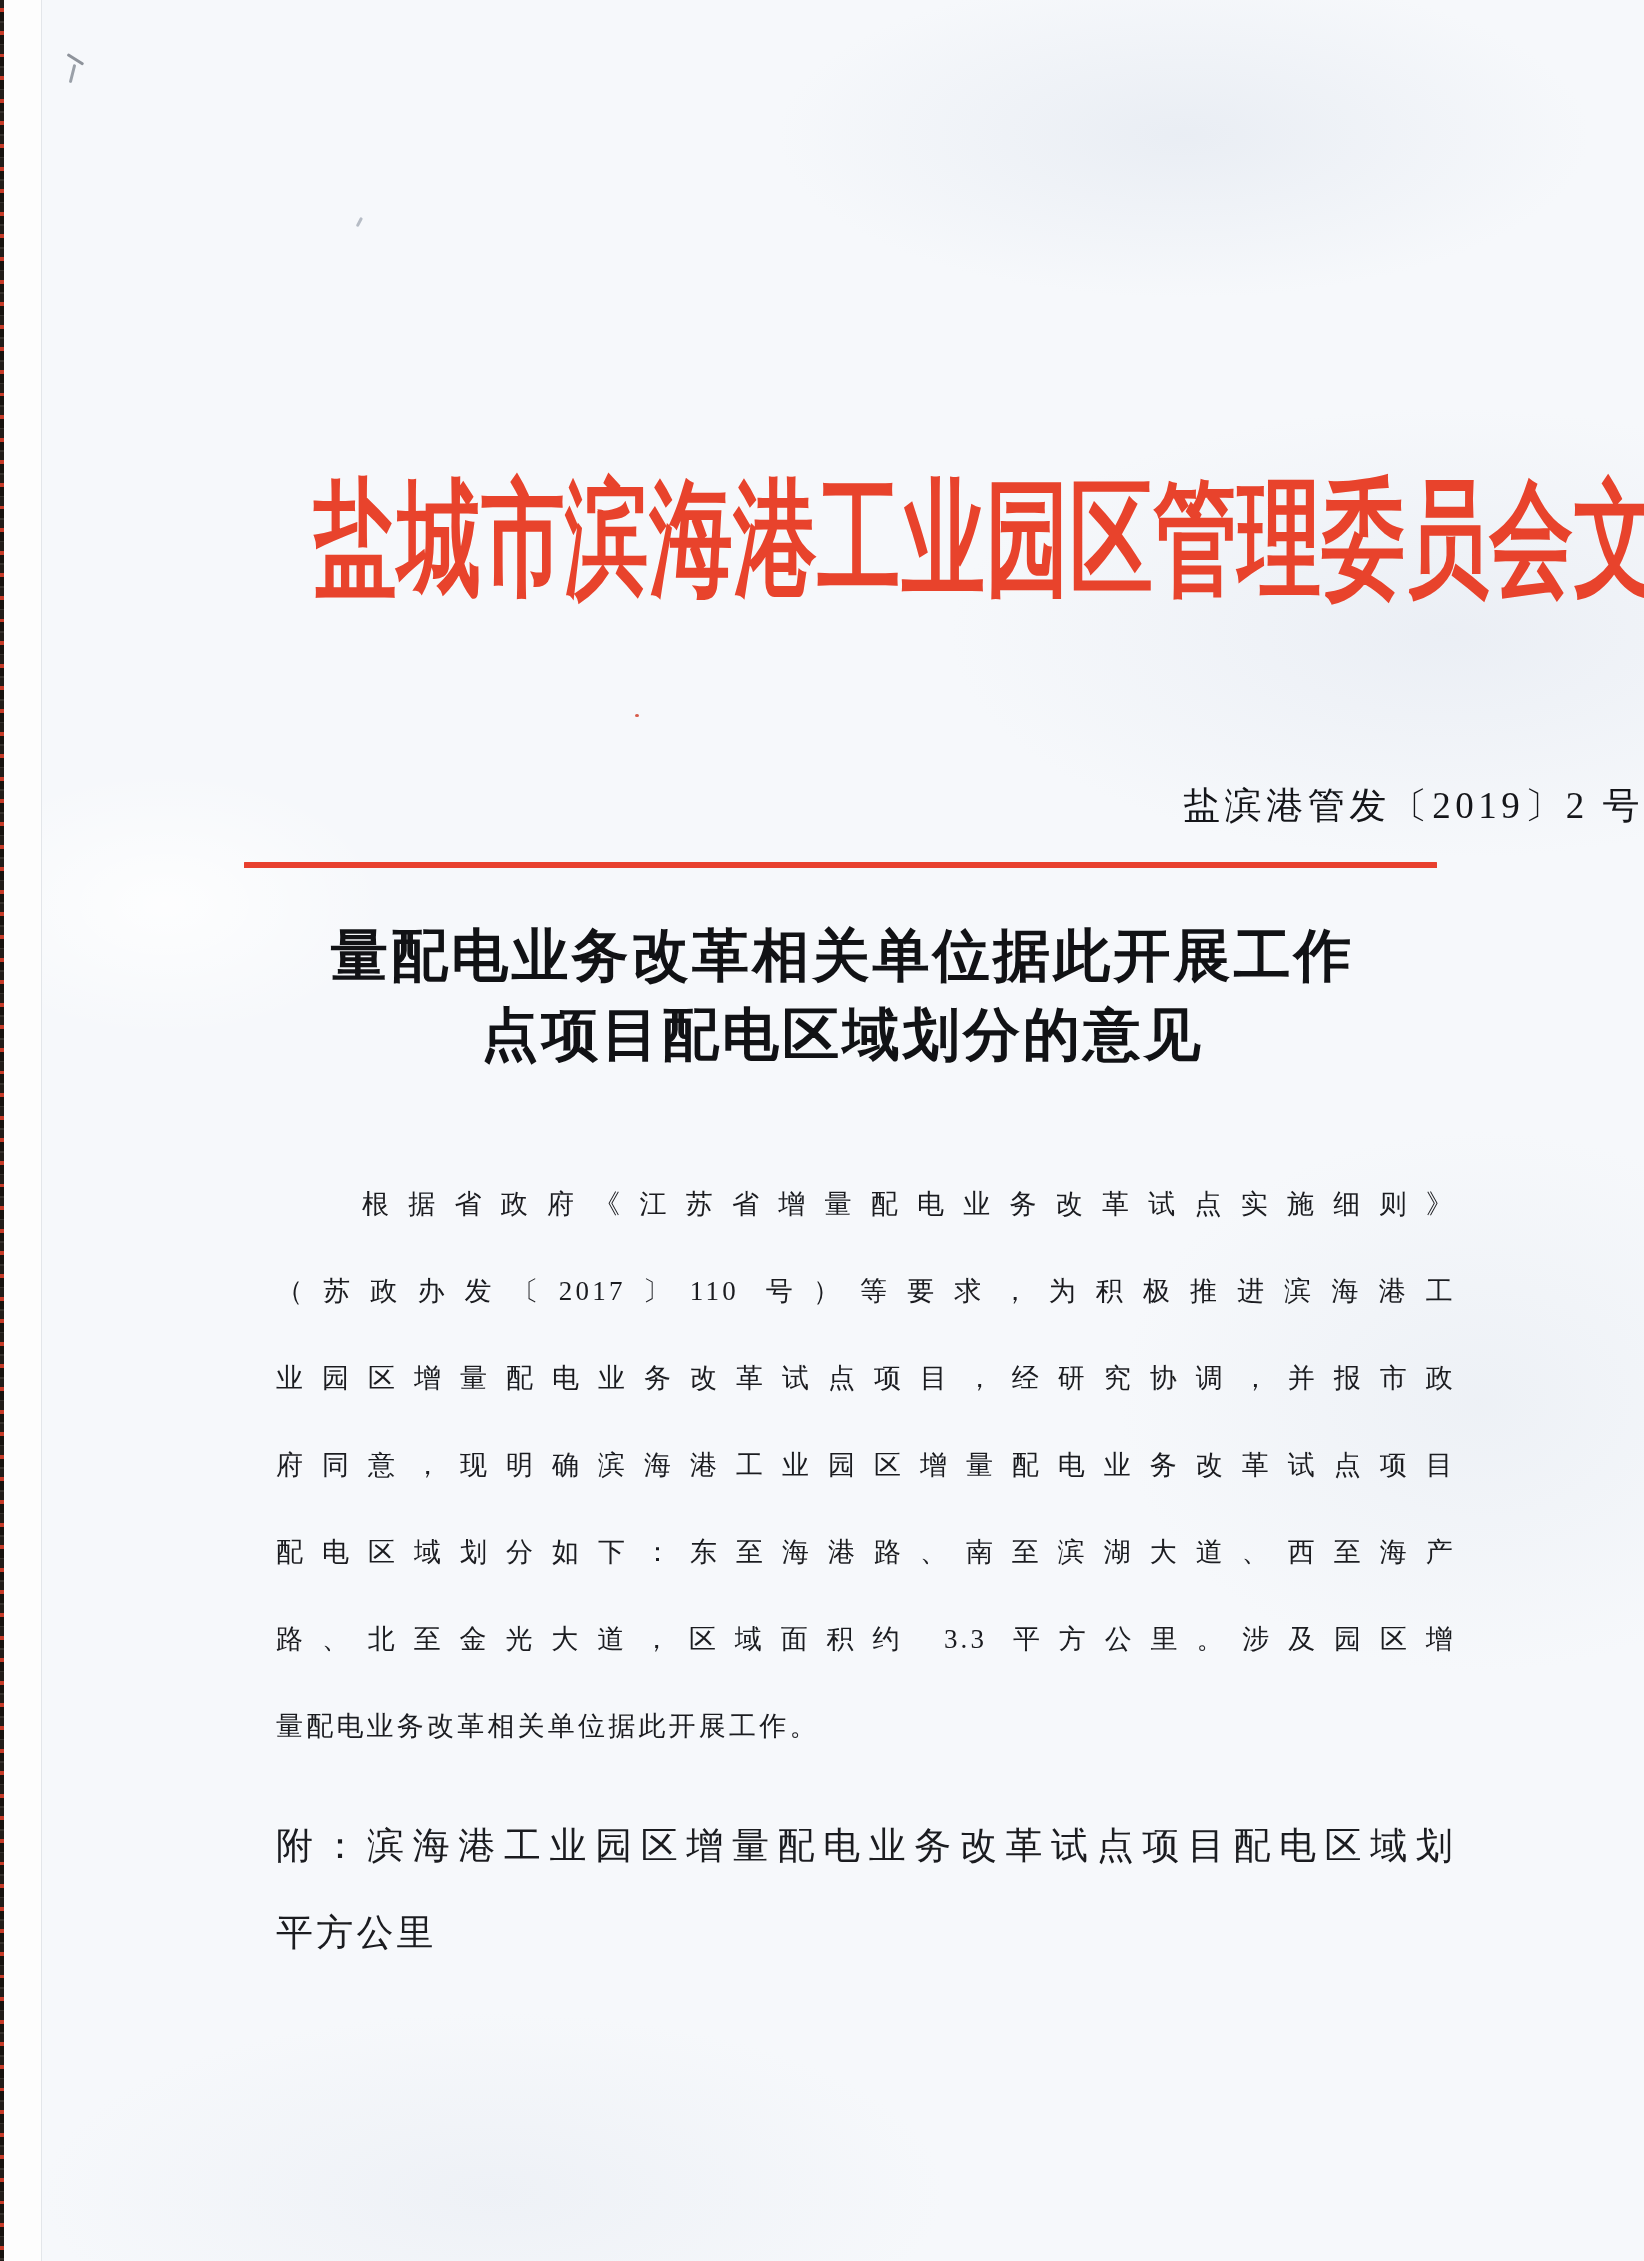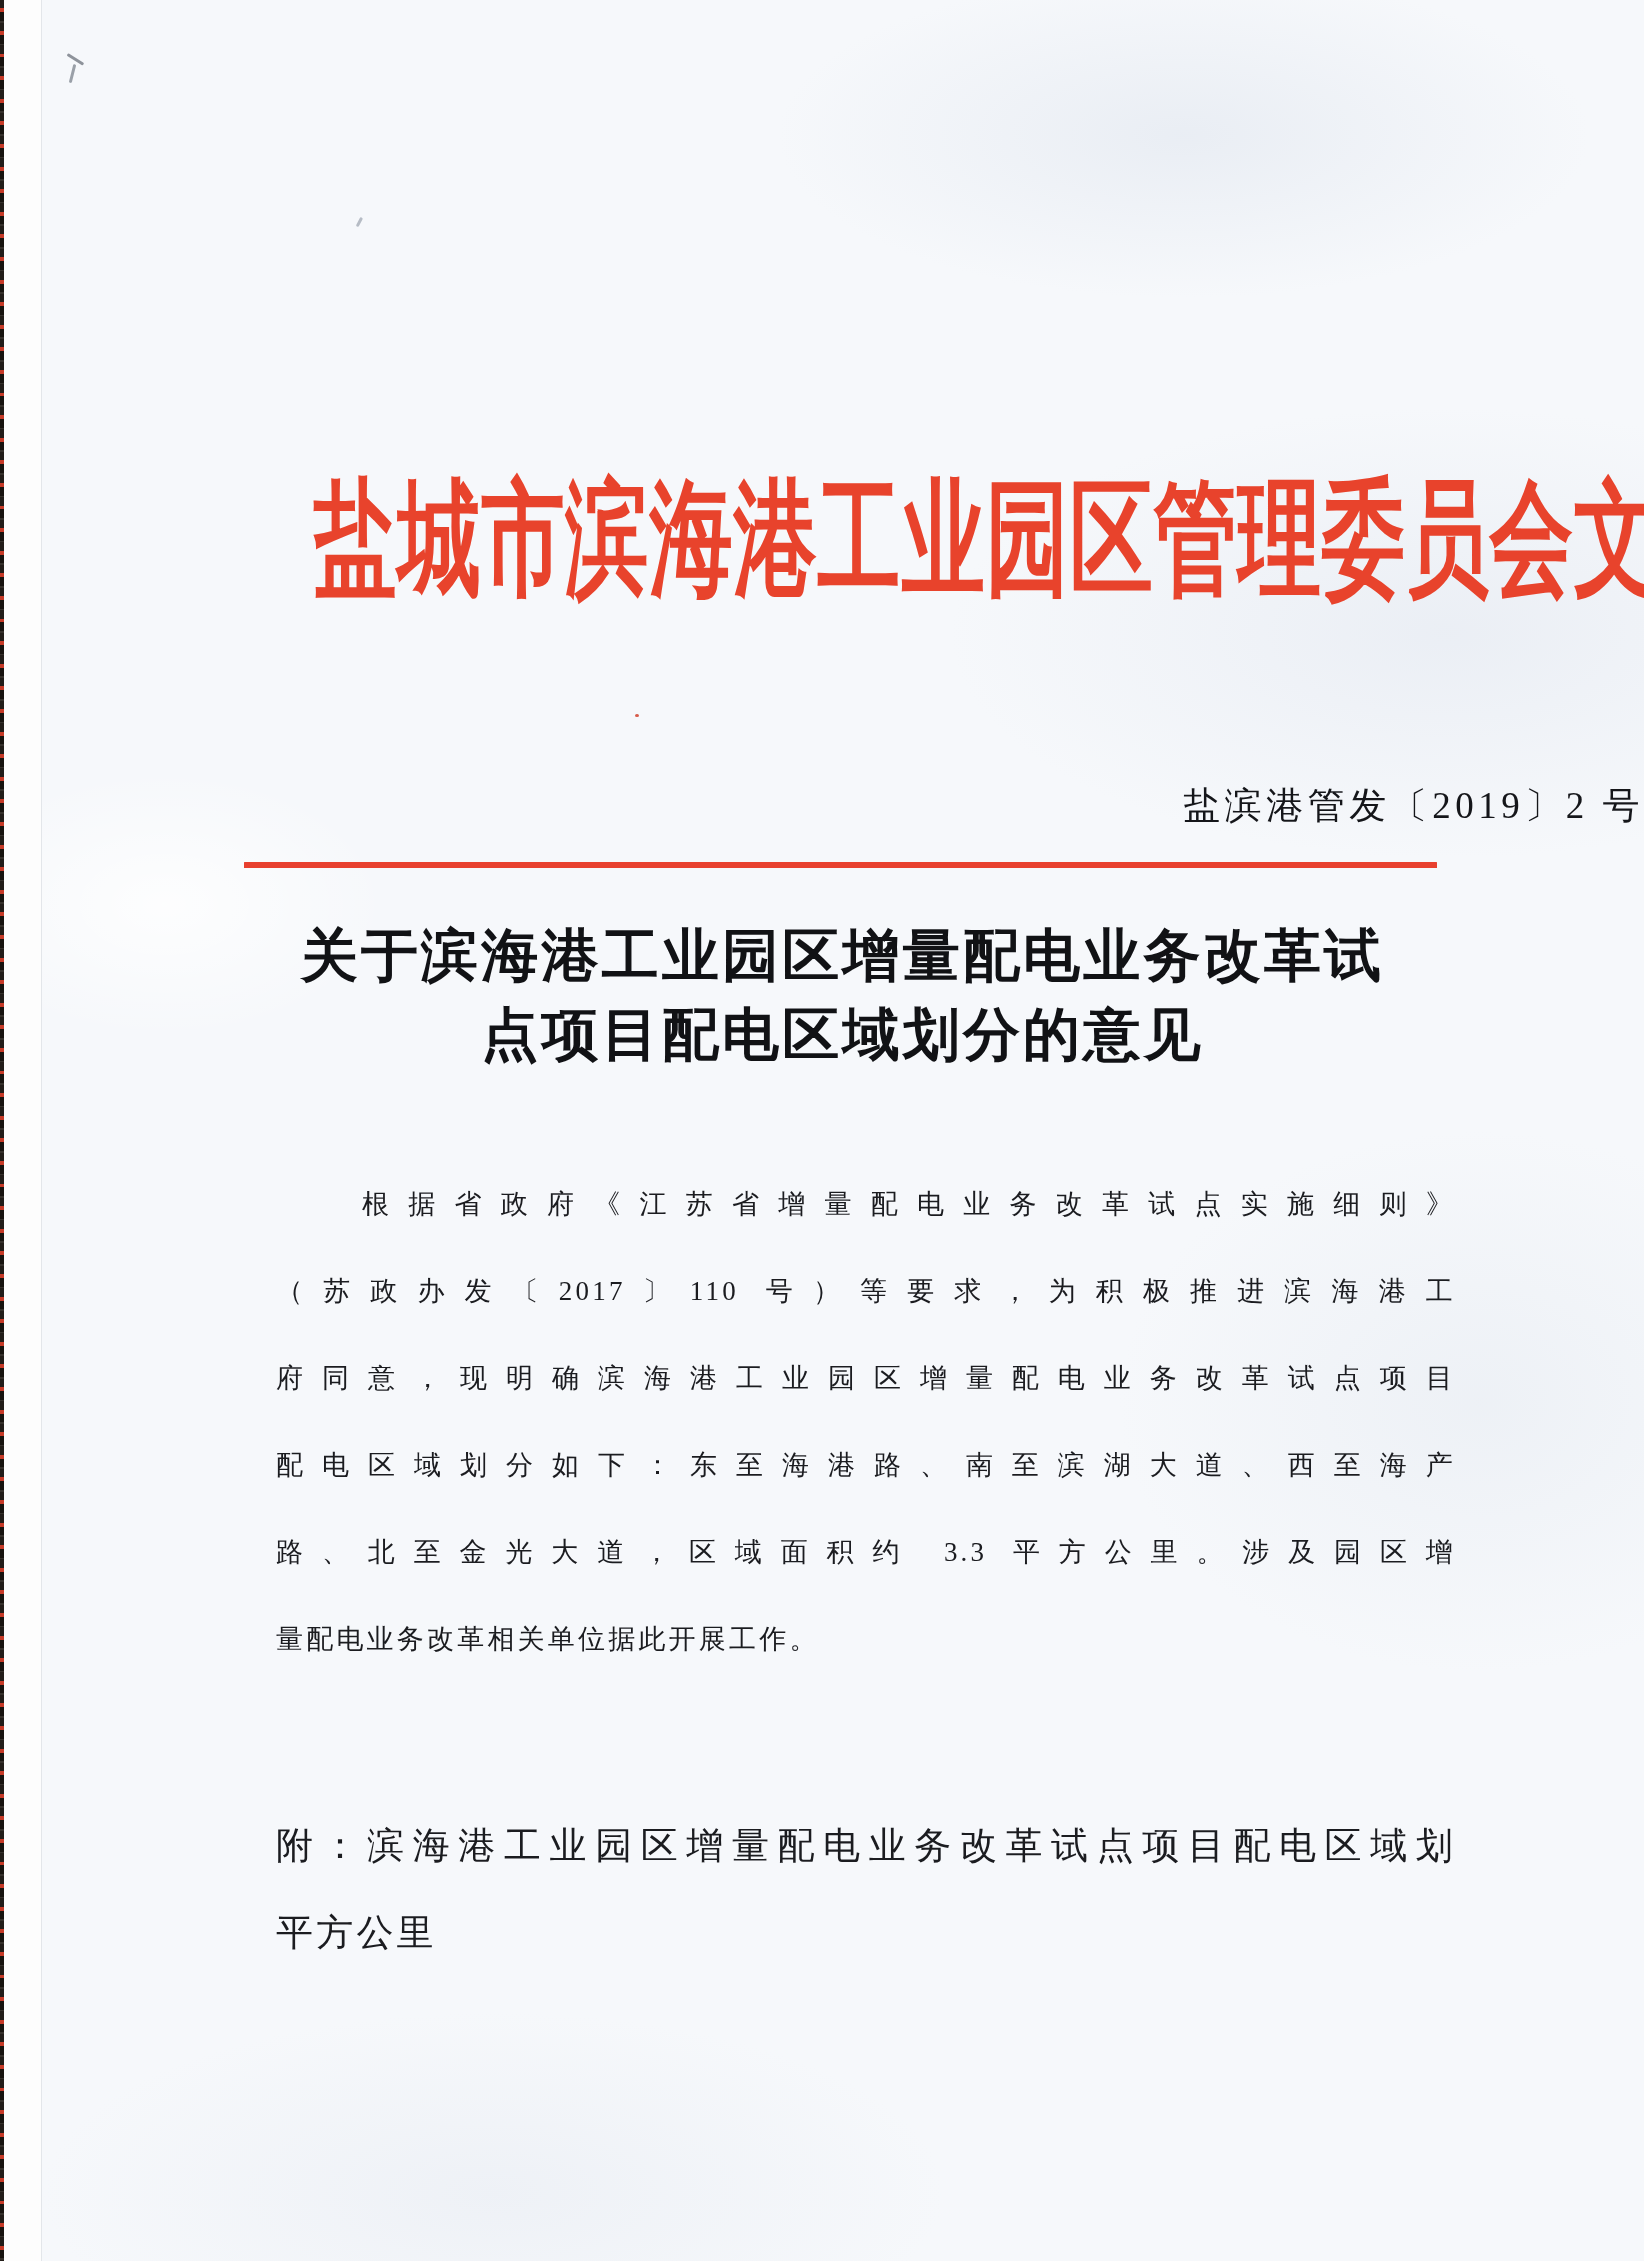--- a/index.html
+++ b/index.html
@@ -89,27 +89,28 @@
   <div class="speck-gray"></div>
   <div class="speck-red"></div>
 
   <div class="header-title">盐城市滨海港工业园区管理委员会文件</div>
 
   <div class="doc-number">盐滨港管发〔2019〕2 号</div>
 
   <div class="red-rule"></div>
 
   <div class="doc-title">
-    <div>关于滨海港工业园区增量配电业务改革试</div>
+    <div>量配电业务改革相关单位据此开展工作</div>
     <div>点项目配电区域划分的意见</div>
   </div>
 
   <div class="body-block">
     <div class="body-line indent">根据省政府《江苏省增量配电业务改革试点实施细则》</div>
     <div class="body-line">（苏政办发〔2017〕110 号）等要求，为积极推进滨海港工</div>
+    <div class="body-line">业园区增量配电业务改革试点项目，经研究协调，并报市政</div>
     <div class="body-line">府同意，现明确滨海港工业园区增量配电业务改革试点项目</div>
     <div class="body-line">配电区域划分如下：东至海港路、南至滨湖大道、西至海产</div>
     <div class="body-line">路、北至金光大道，区域面积约 3.3 平方公里。涉及园区增</div>
     <div class="body-line no-just">量配电业务改革相关单位据此开展工作。</div>
   </div>
 
   <div class="attach-block">
     <div class="body-line">附：滨海港工业园区增量配电业务改革试点项目配电区域划</div>
     <div class="body-line no-just">平方公里</div>
   </div>

